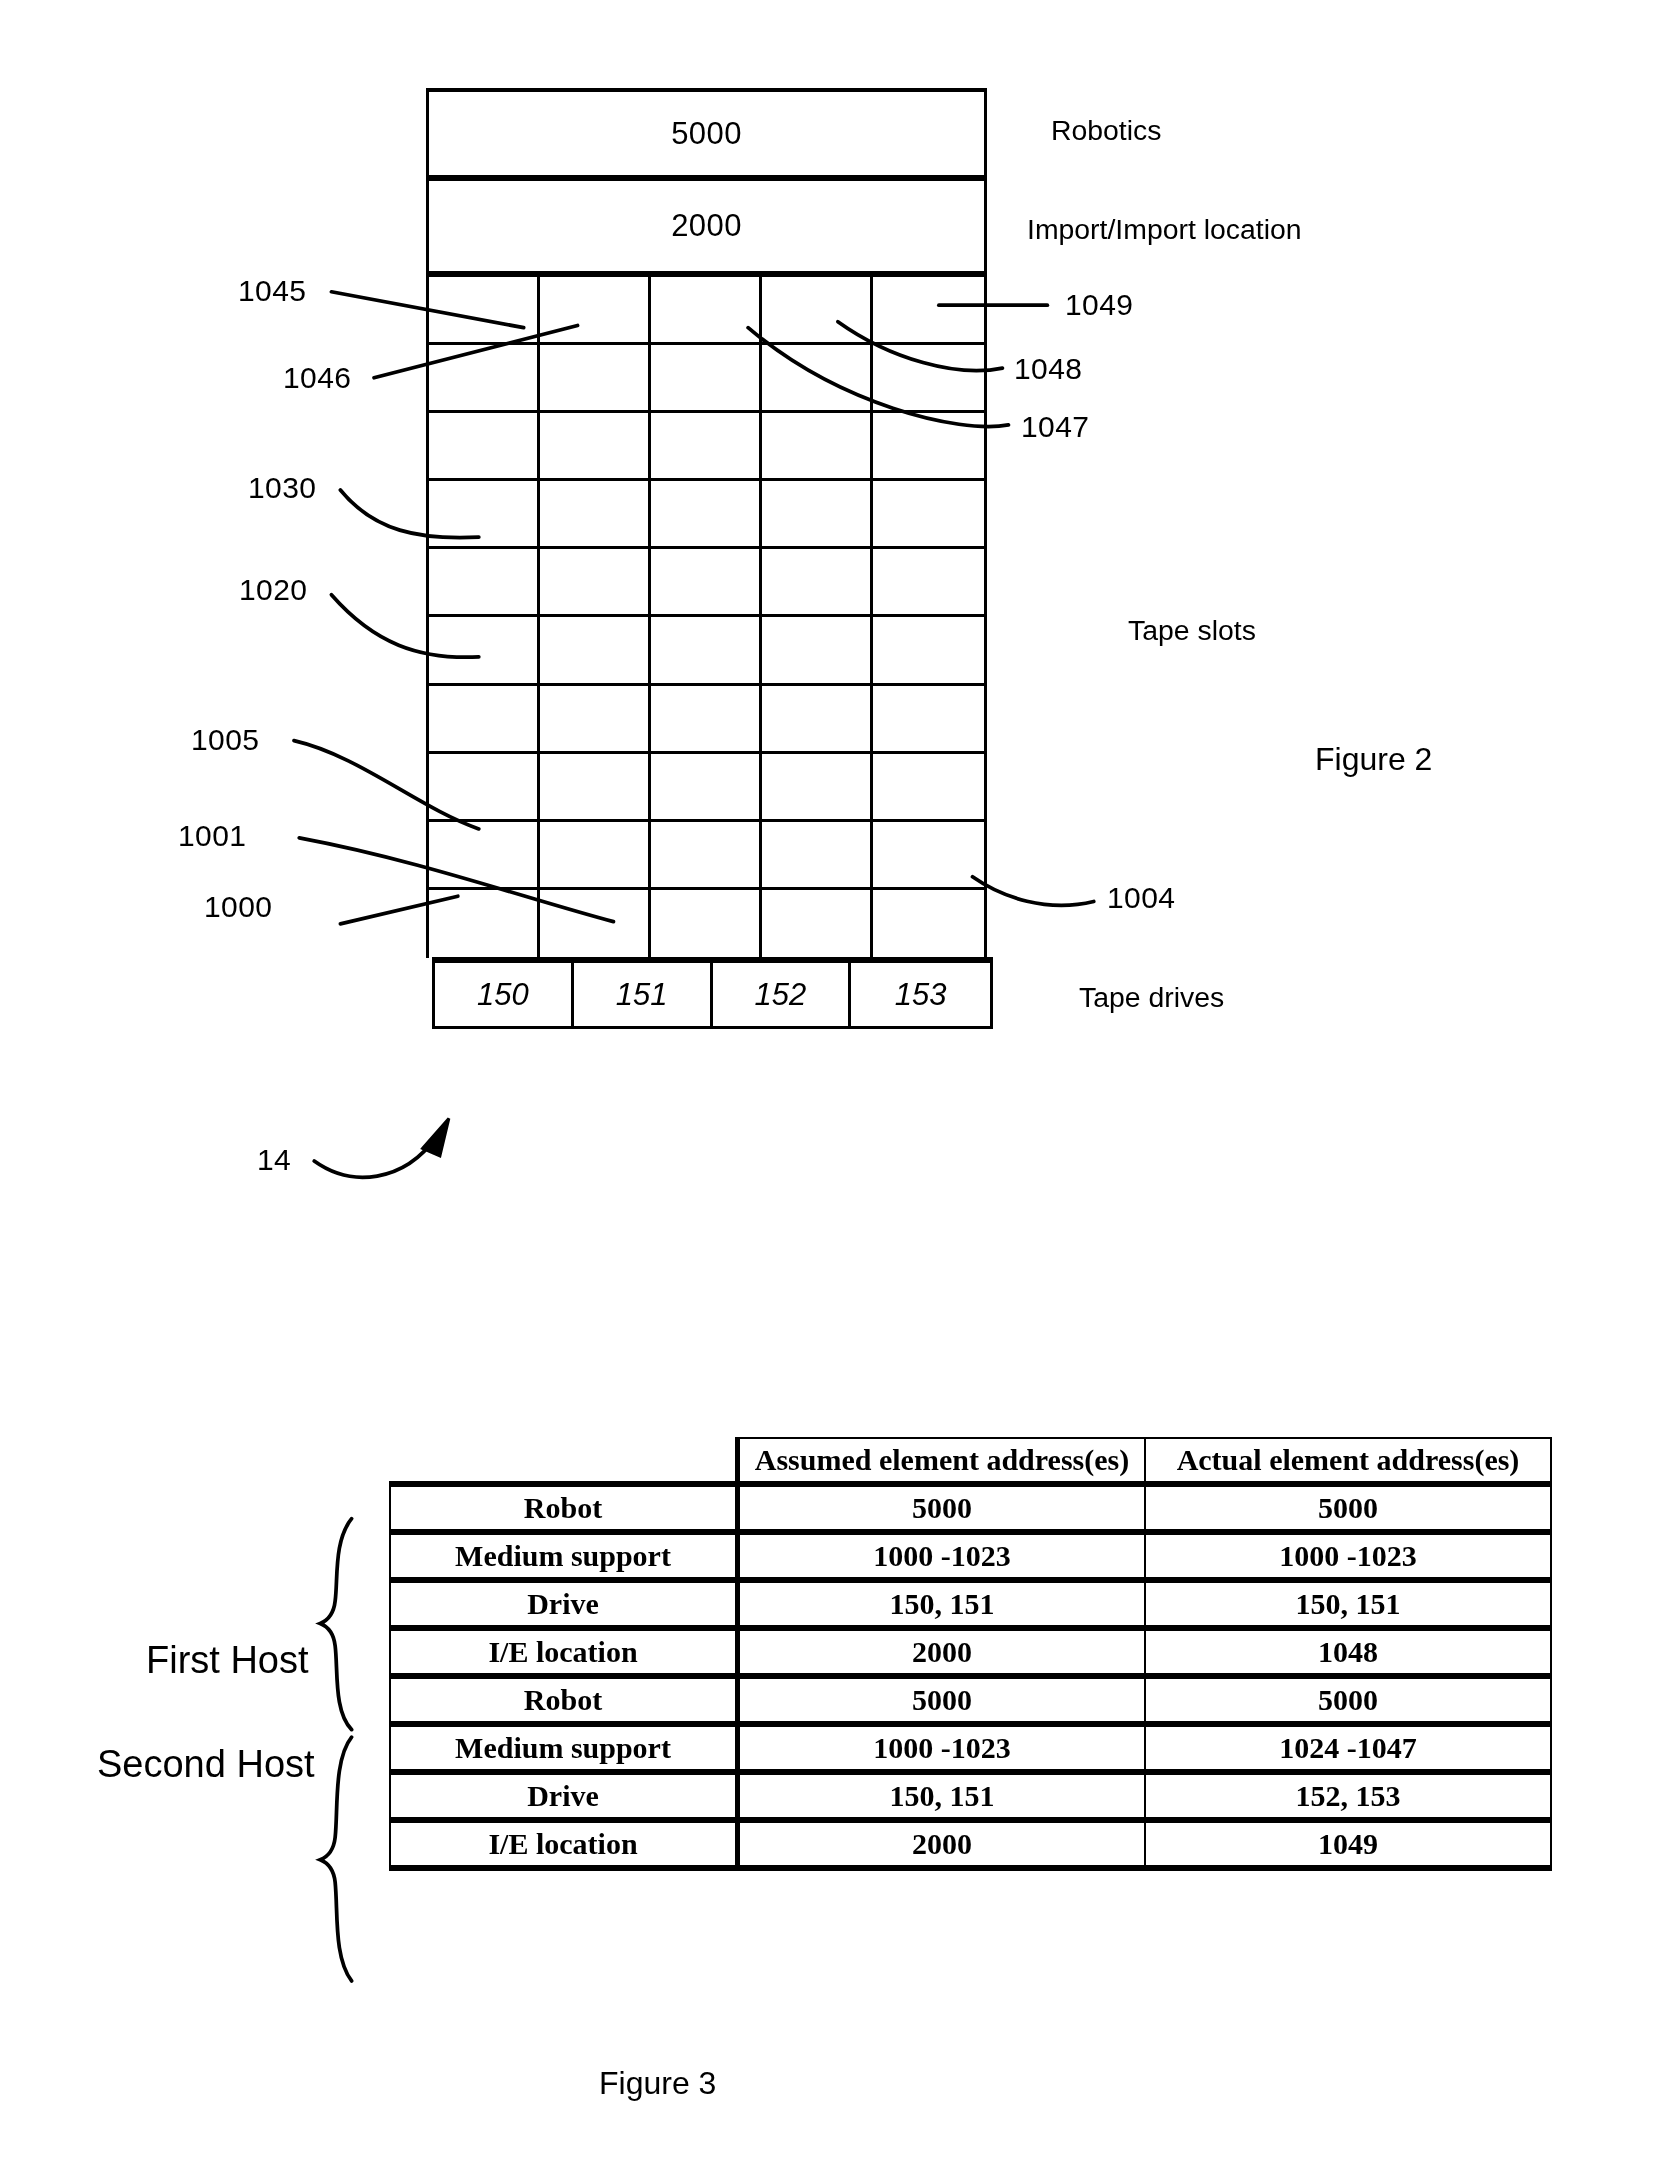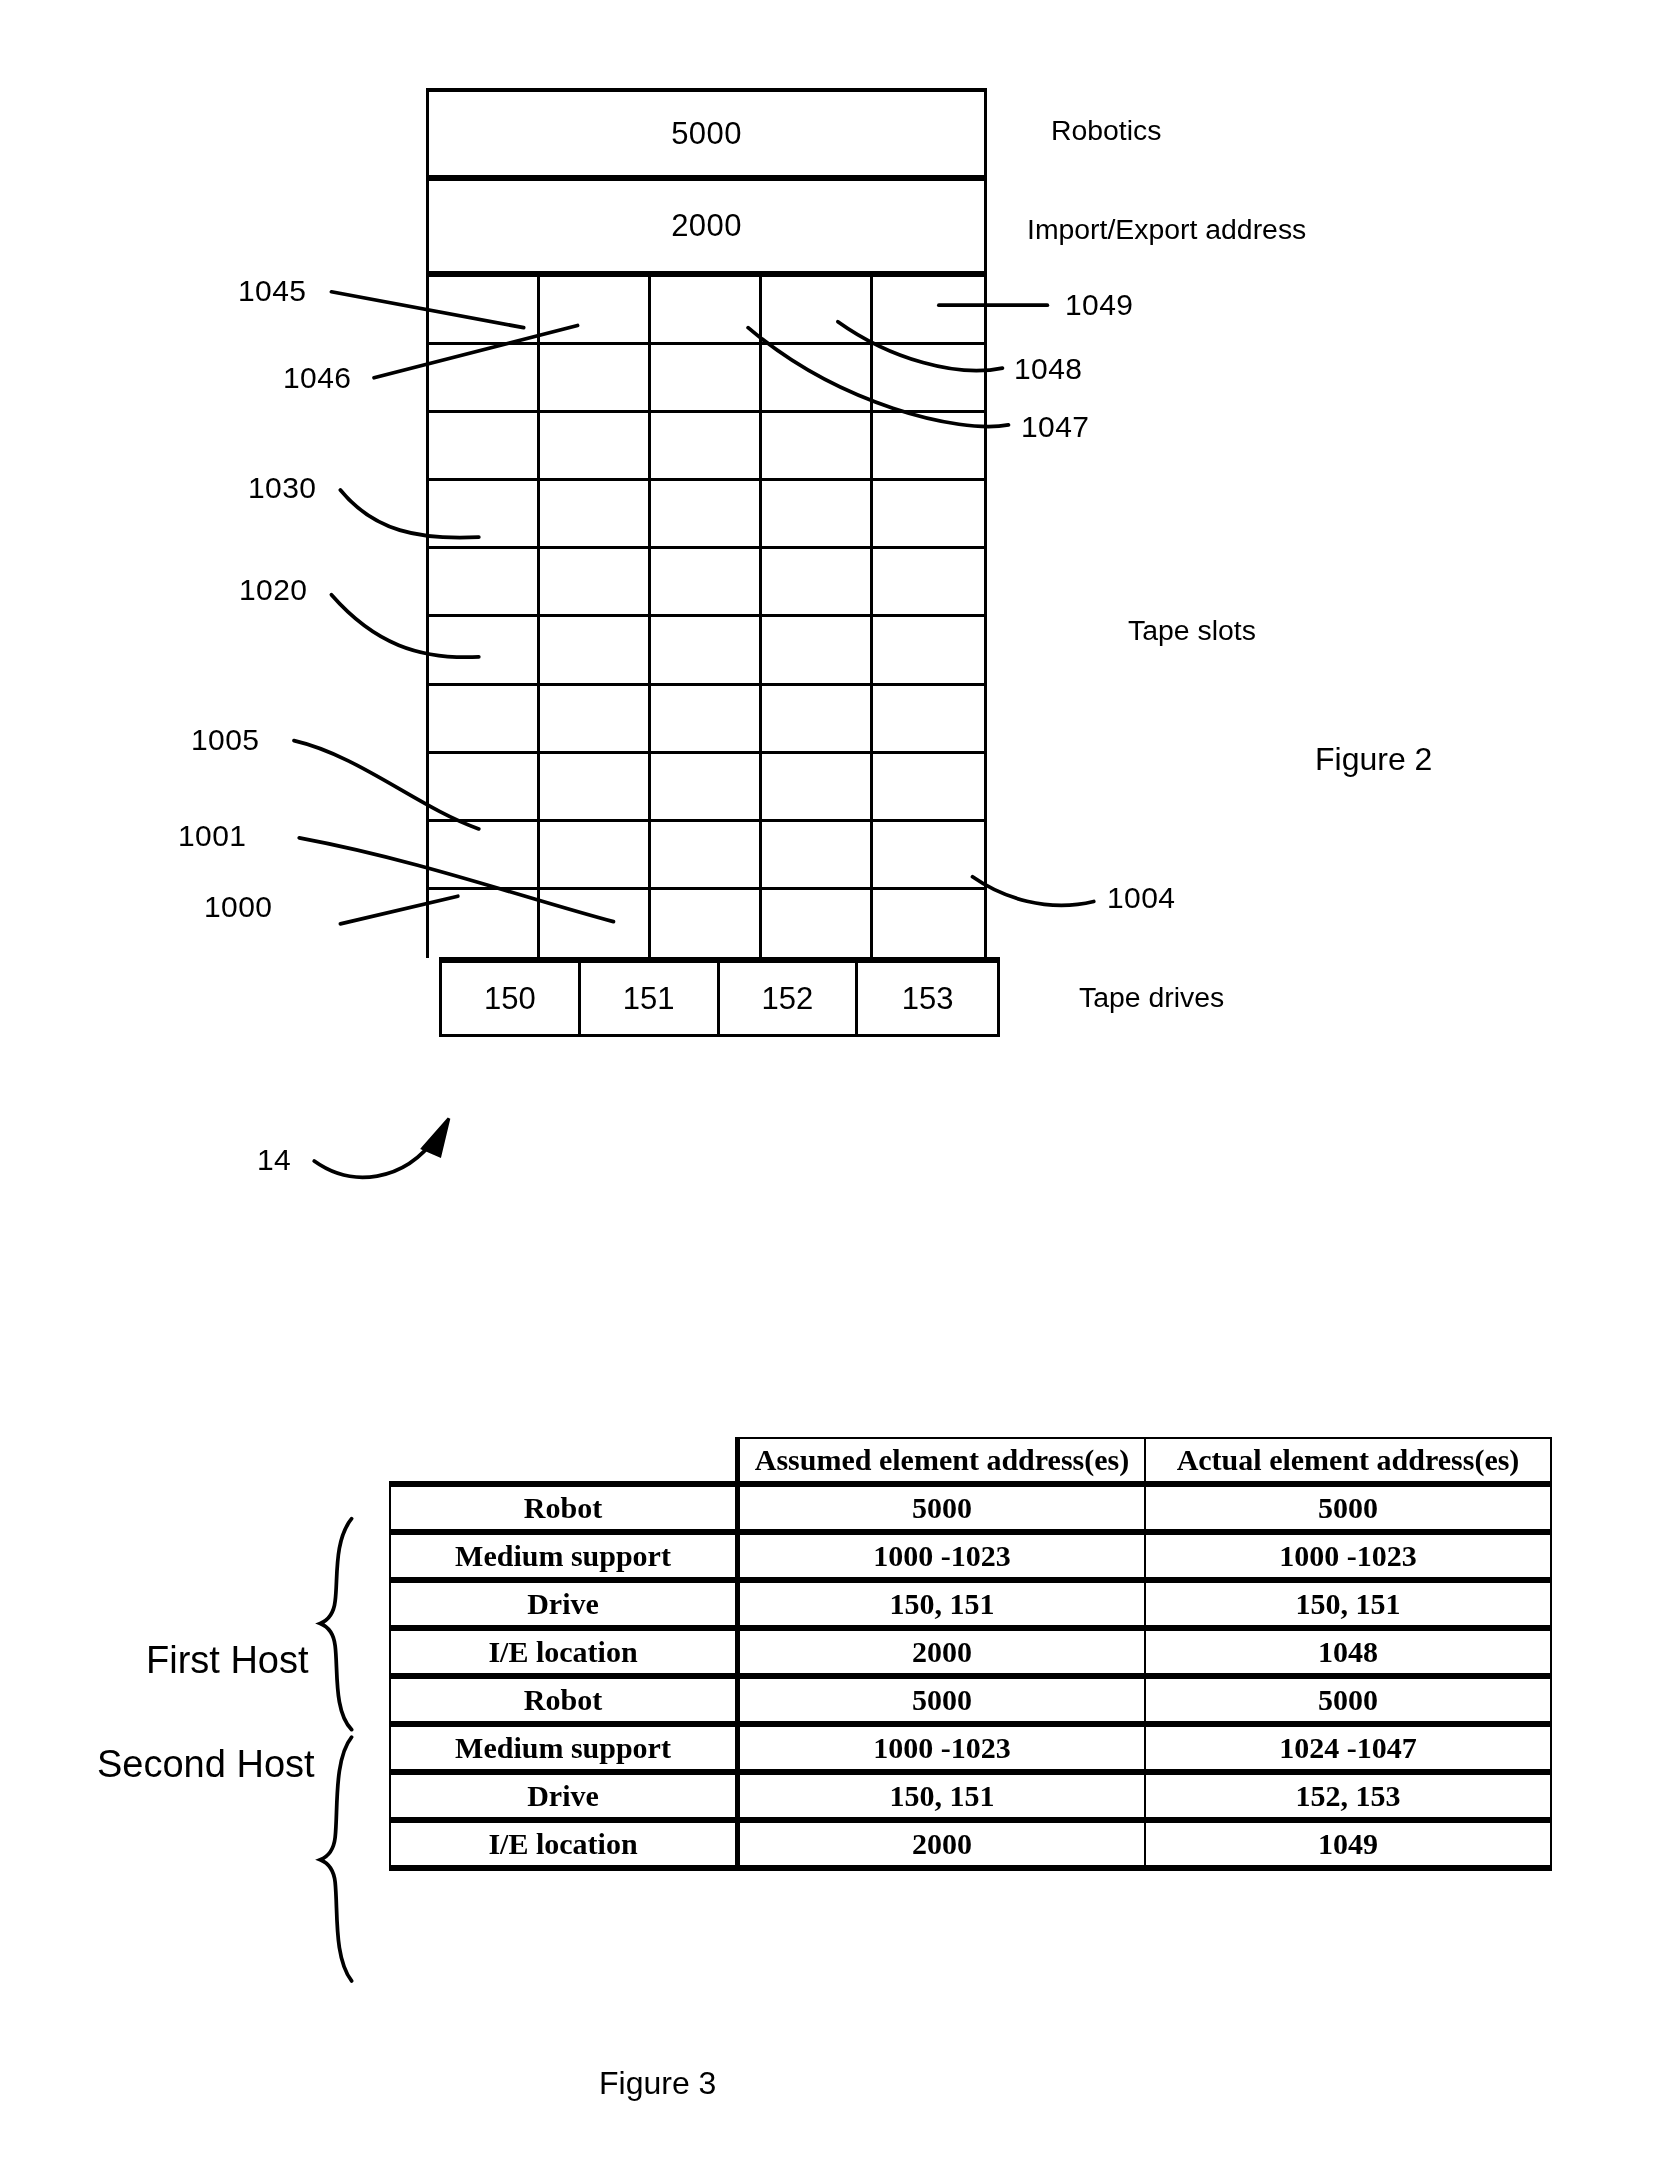--- a/index.html
+++ b/index.html
@@ -28,23 +28,23 @@
     position:absolute; left:0; top:189px; width:561px; height:681px;
     border-left:3.7px solid #000; border-right:3.7px solid #000;
     box-sizing:border-box;
     display:grid; grid-template-columns:repeat(5,1fr); grid-template-rows:repeat(10,1fr);
   }
   .slot { border-right:3px solid #000; border-bottom:3px solid #000; box-sizing:border-box; }
   .slot:nth-child(5n) { border-right:none; }
   .slots > .slot:nth-last-child(-n+5) { border-bottom:none; }
 
   .drives {
-    position:absolute; left:13px; top:869px; width:561px; height:80px;
+    position:absolute; left:6px; top:869px; width:561px; height:72px;
     border:3.7px solid #000; border-top:6.7px solid #000; box-sizing:border-box;
-    display:grid; grid-template-columns:repeat(4,1fr);
+    display:grid; grid-template-columns:repeat(4,1fr);font-style:italic;
   }
   .drive {
     border-right:3.7px solid #000; box-sizing:border-box;
     display:flex; align-items:center; justify-content:center; font-size:31px;
   }
   .drive:last-child { border-right:none;border-radius:30px; }
 
   
   .side-label { position:absolute; font-size:28.4px; white-space:nowrap; }
 
@@ -156,21 +156,21 @@
       <div class="drive">
           <span>152</span>
         </div>
       <div class="drive">
           <span>153</span>
         </div>
     </div>
   </div>
 
   <div class="side-label" style="left:1051px; top:114px;">Robotics</div>
-  <div class="side-label" style="left:1027px; top:213px;">Import/Export address</div>
+  <div class="side-label" style="left:1027px; top:213px;">Import/Import location</div>
   <div class="side-label" style="left:1128px; top:575px;margin-top:39px;">Tape slots</div>
   <div class="side-label" style="left:1079px; top:981px;">Tape drives</div>
 
   <div class="ref" style="left:238px;  top:274px;">1045</div>
   <div class="ref" style="left:283px;  top:361px;">1046</div>
   <div class="ref" style="left:248px;  top:471px;">1030</div>
   <div class="ref" style="left:239px;  top:573px;">1020</div>
   <div class="ref" style="left:191px;  top:723px;">1005</div>
   <div class="ref" style="left:178px;  top:819px;">1001</div>
   <div class="ref" style="left:204px;  top:890px;">1000</div>

